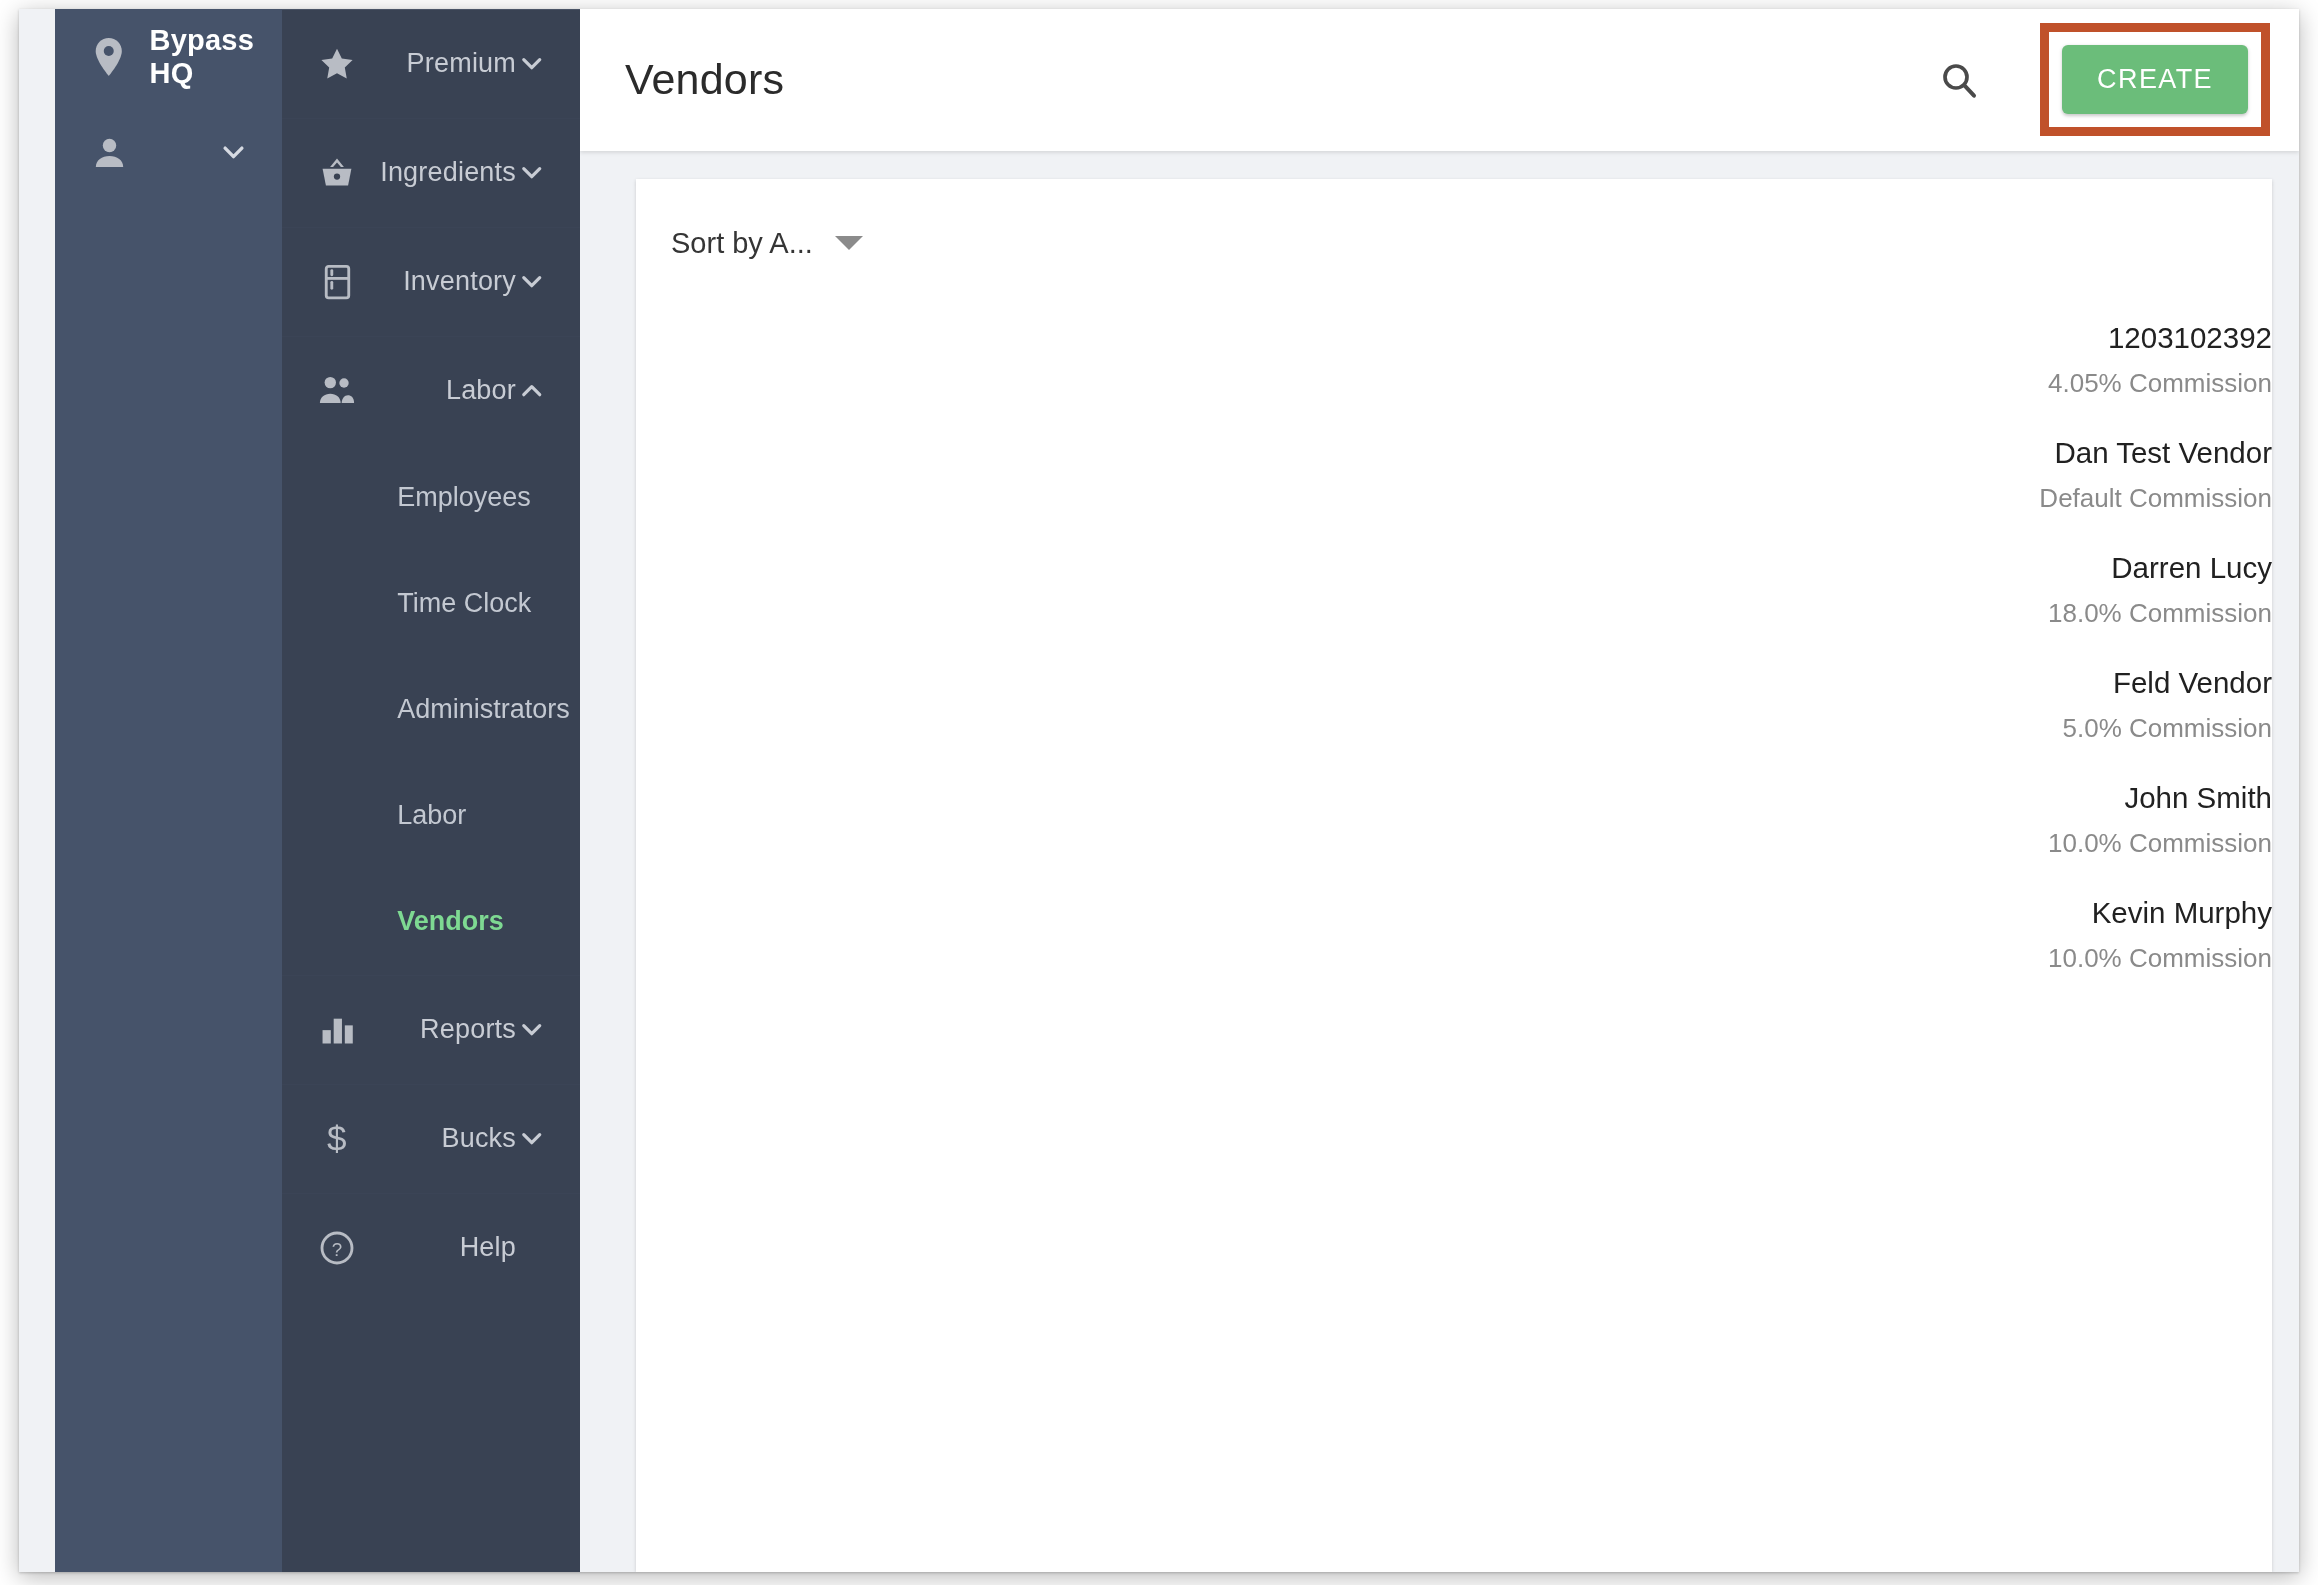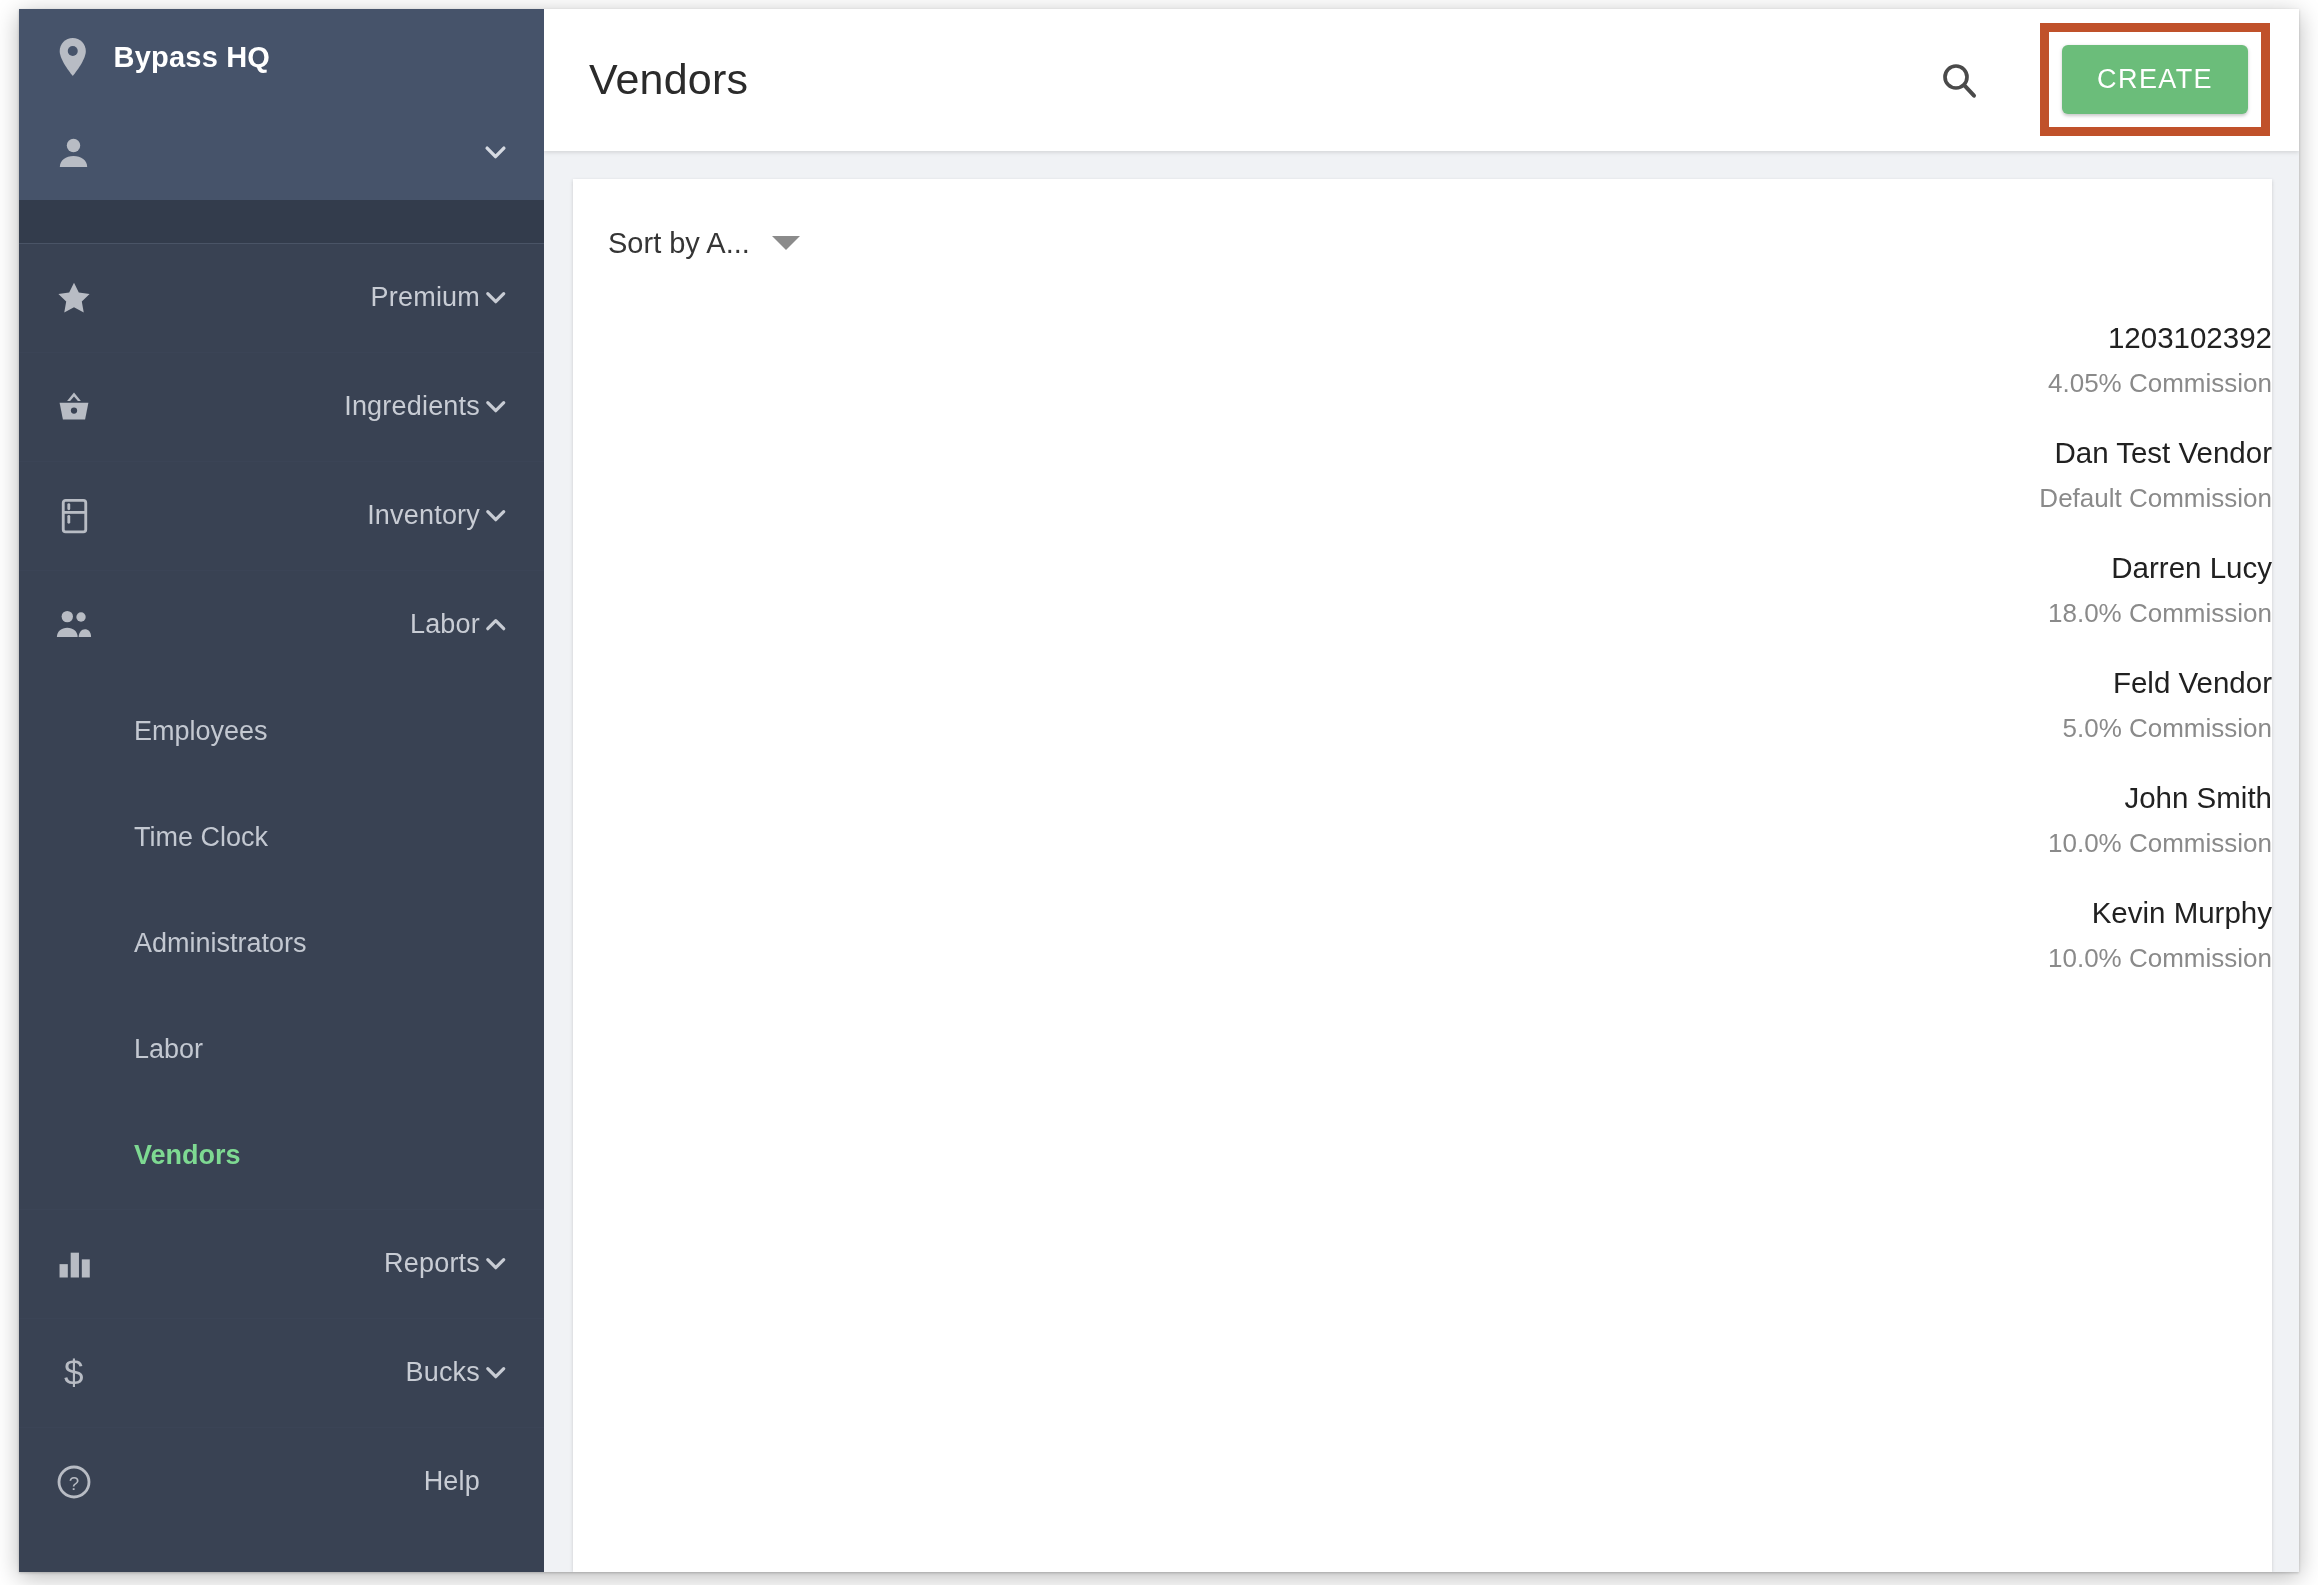--- a/index.html
+++ b/index.html
@@ -20,23 +20,24 @@
     display: flex;
     flex-direction: row;
   }
 
   
   #sidebar {
     width: 525px;
     flex: 0 0 525px;
     background: #394253;
     display: flex;
-    flex-direction: column;
+    flex-direction: row;
     position: relative;
     z-index: 5;
+    margin-left: 36px;
   }
 
   .sb-top {
     background: #46536a;
     padding-top: 0;
   }
 
   .brand-row {
     display: flex;
     align-items: center;
@@ -224,20 +225,21 @@
     overflow: hidden;
   }
 
   #list-card {
     background: #ffffff;
     height: 100%;
     box-shadow: 0 0.9px 3.5px rgba(0,0,0,0.17);
     box-sizing: border-box;
     padding: 0;
     overflow: hidden;
+    margin-left: 27px;
   }
 
   .sort-row {
     display: flex;
     align-items: center;
     height: 129px;
     padding-left: 35px;
     box-sizing: border-box;
   }
   .sort-label {

